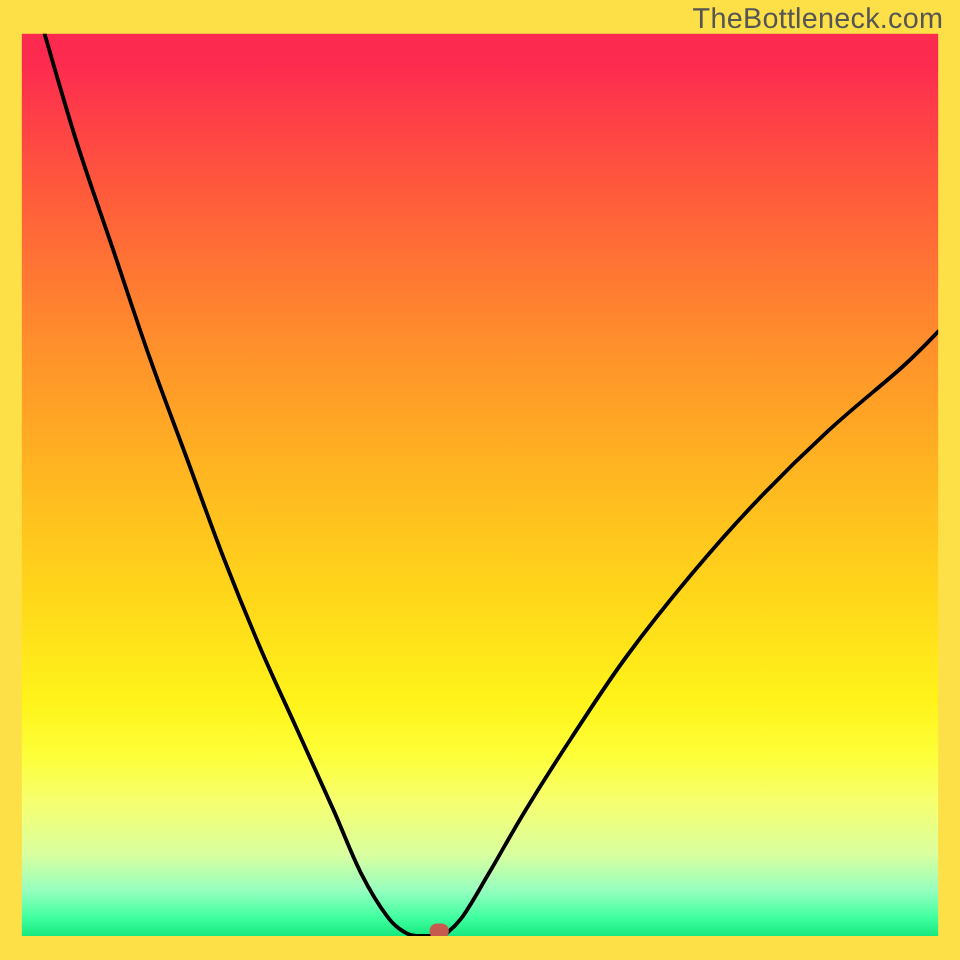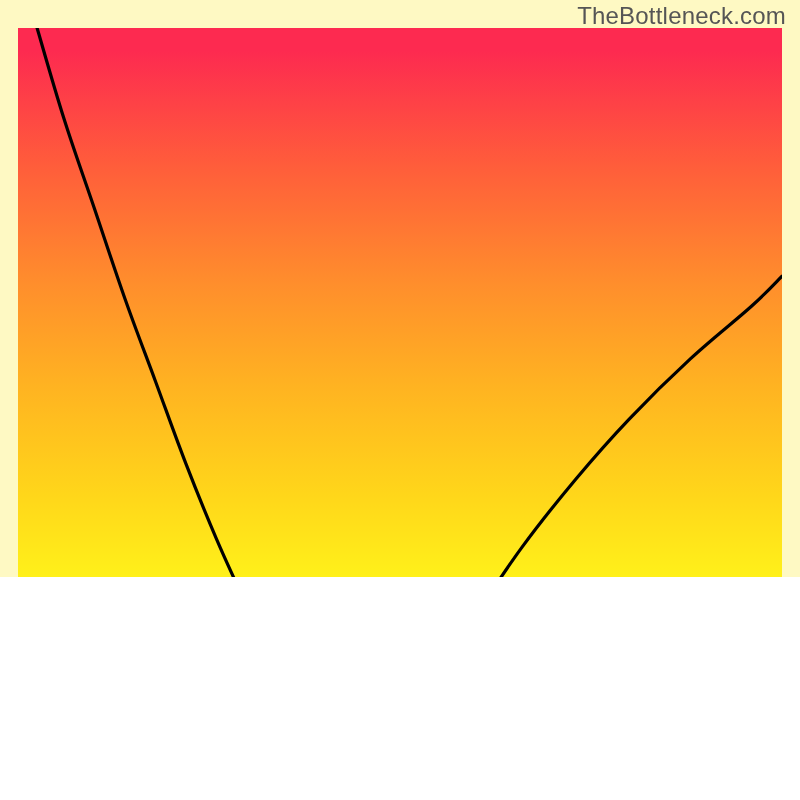--- a/index.html
+++ b/index.html
@@ -4,23 +4,23 @@
 <style>
   body {
     margin: 0;
     padding: 0;
     background: #ffffff;
     font-family: Arial, Helvetica, sans-serif;
   }
   .chart-container {
     position: relative;
     width: 800px;
-    height: 577px;
+    height: 800px;
     margin: 0;
-    background: #fef9c3;
+    background: #fde047;
   }
   .watermark {
     position: absolute;
     top: 2px;
     right: 14px;
     font-size: 24px;
     font-weight: 400;
     color: #555555;
     z-index: 10;
     letter-spacing: 0.2px;

